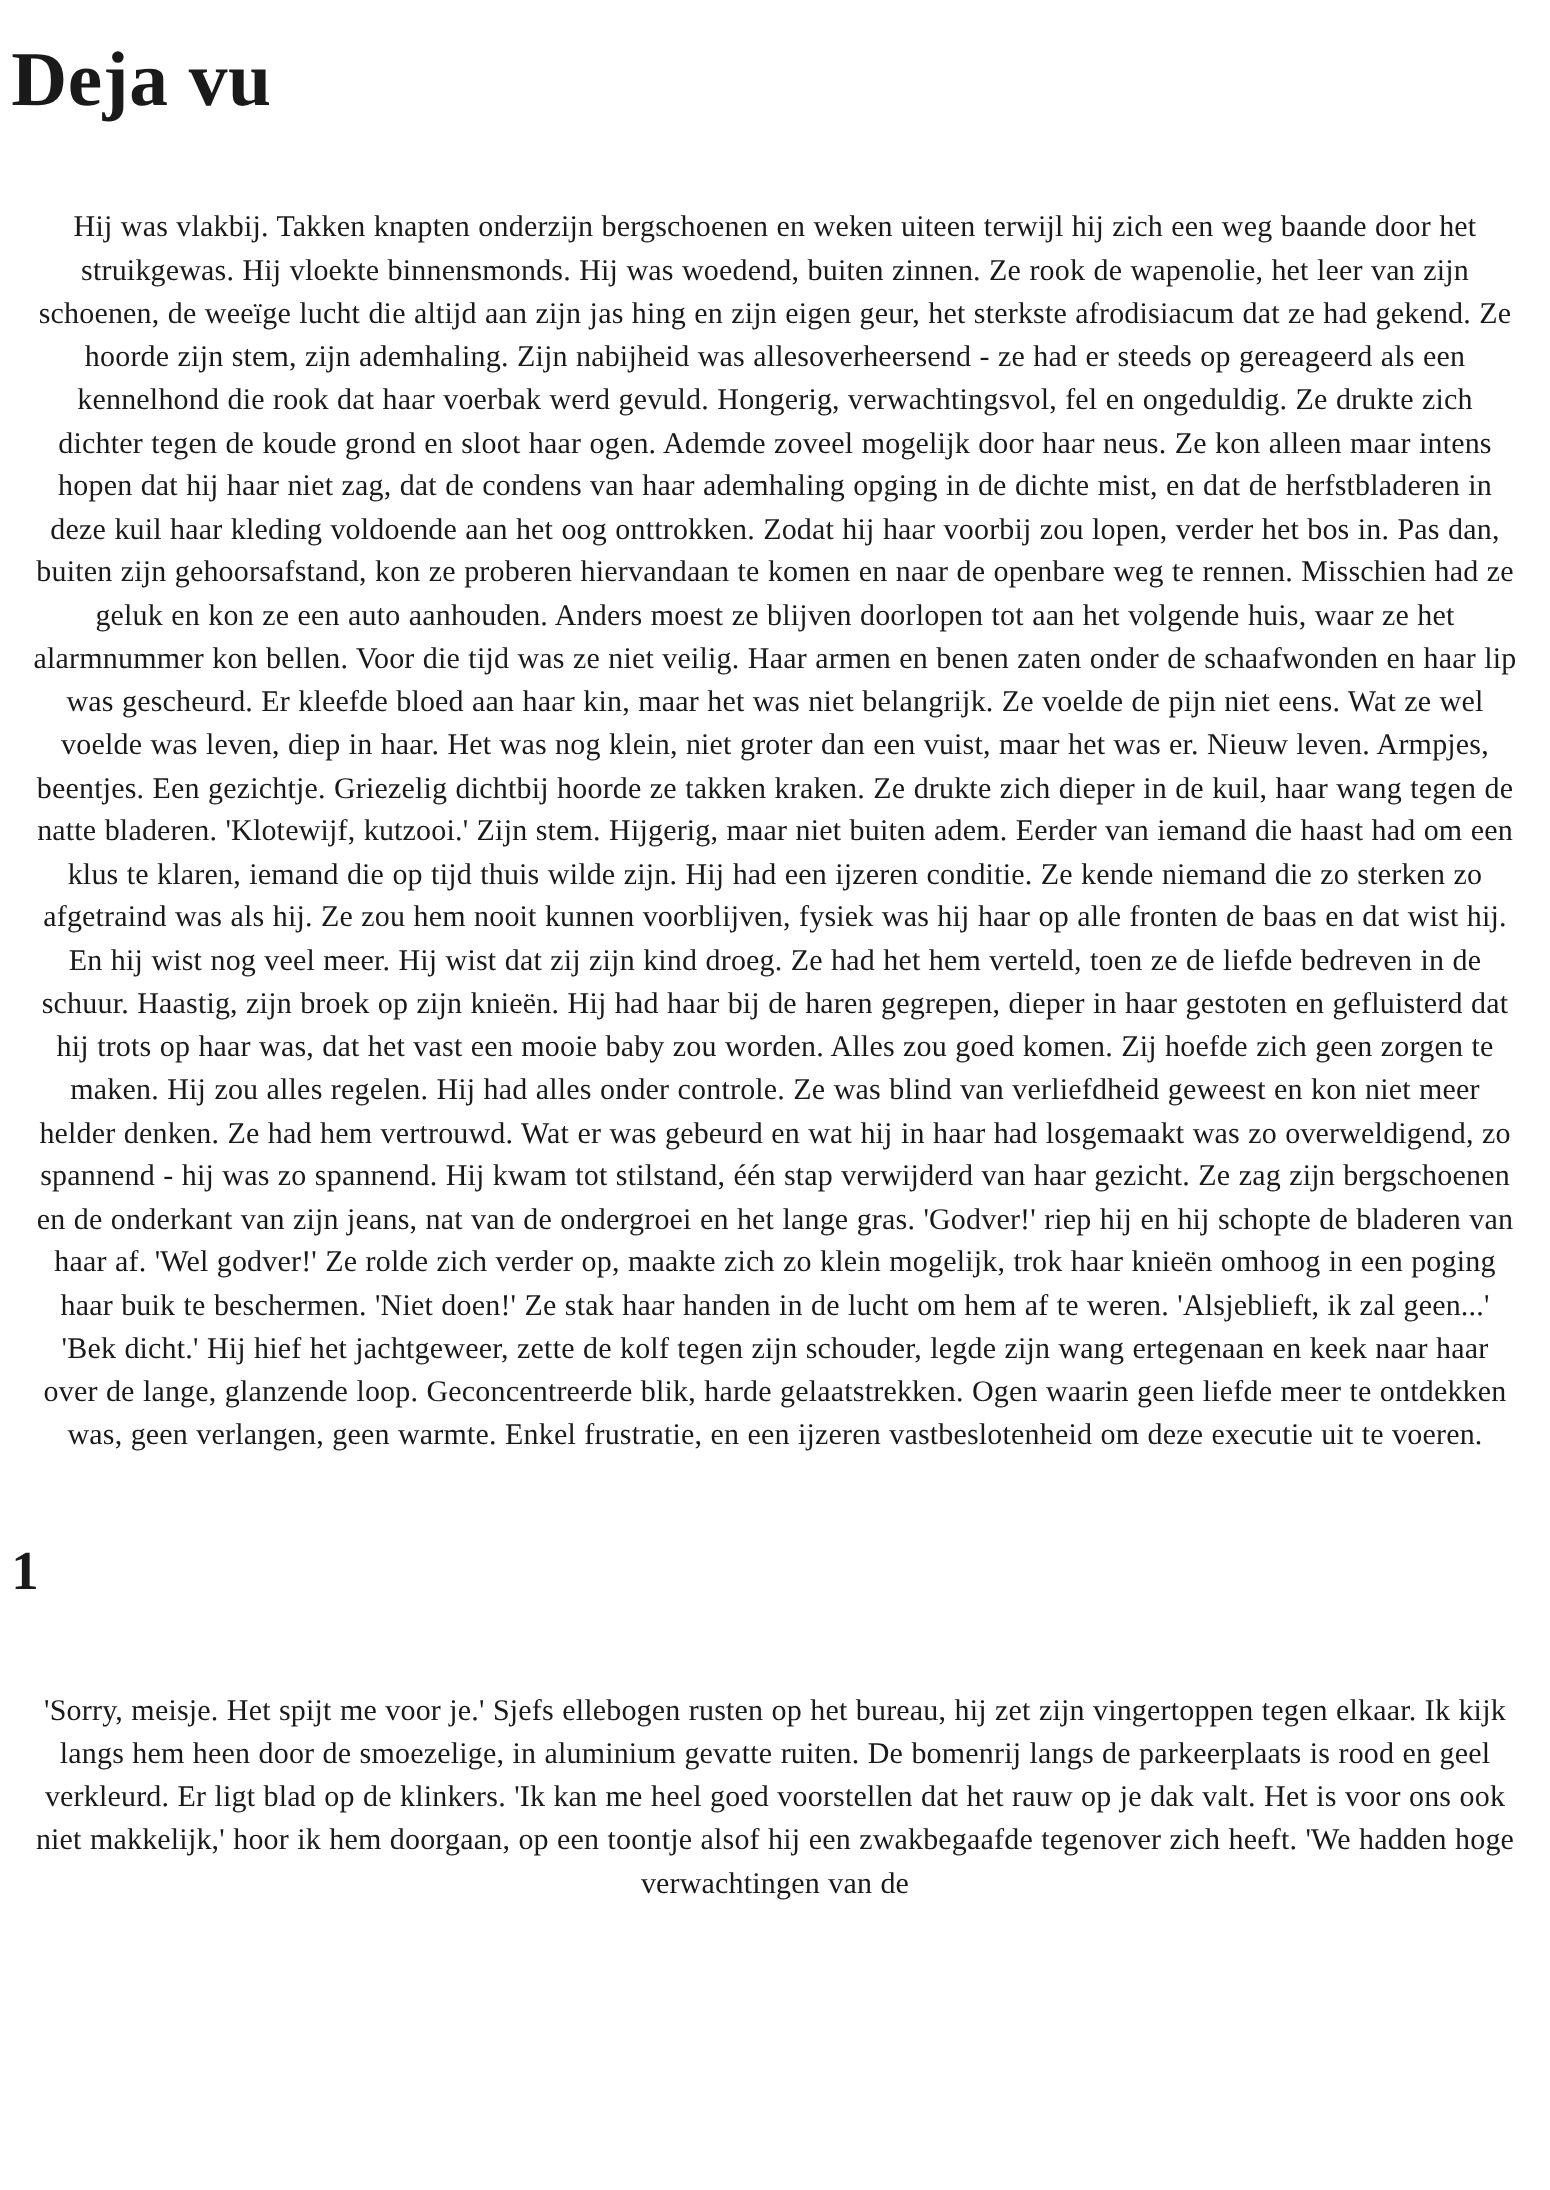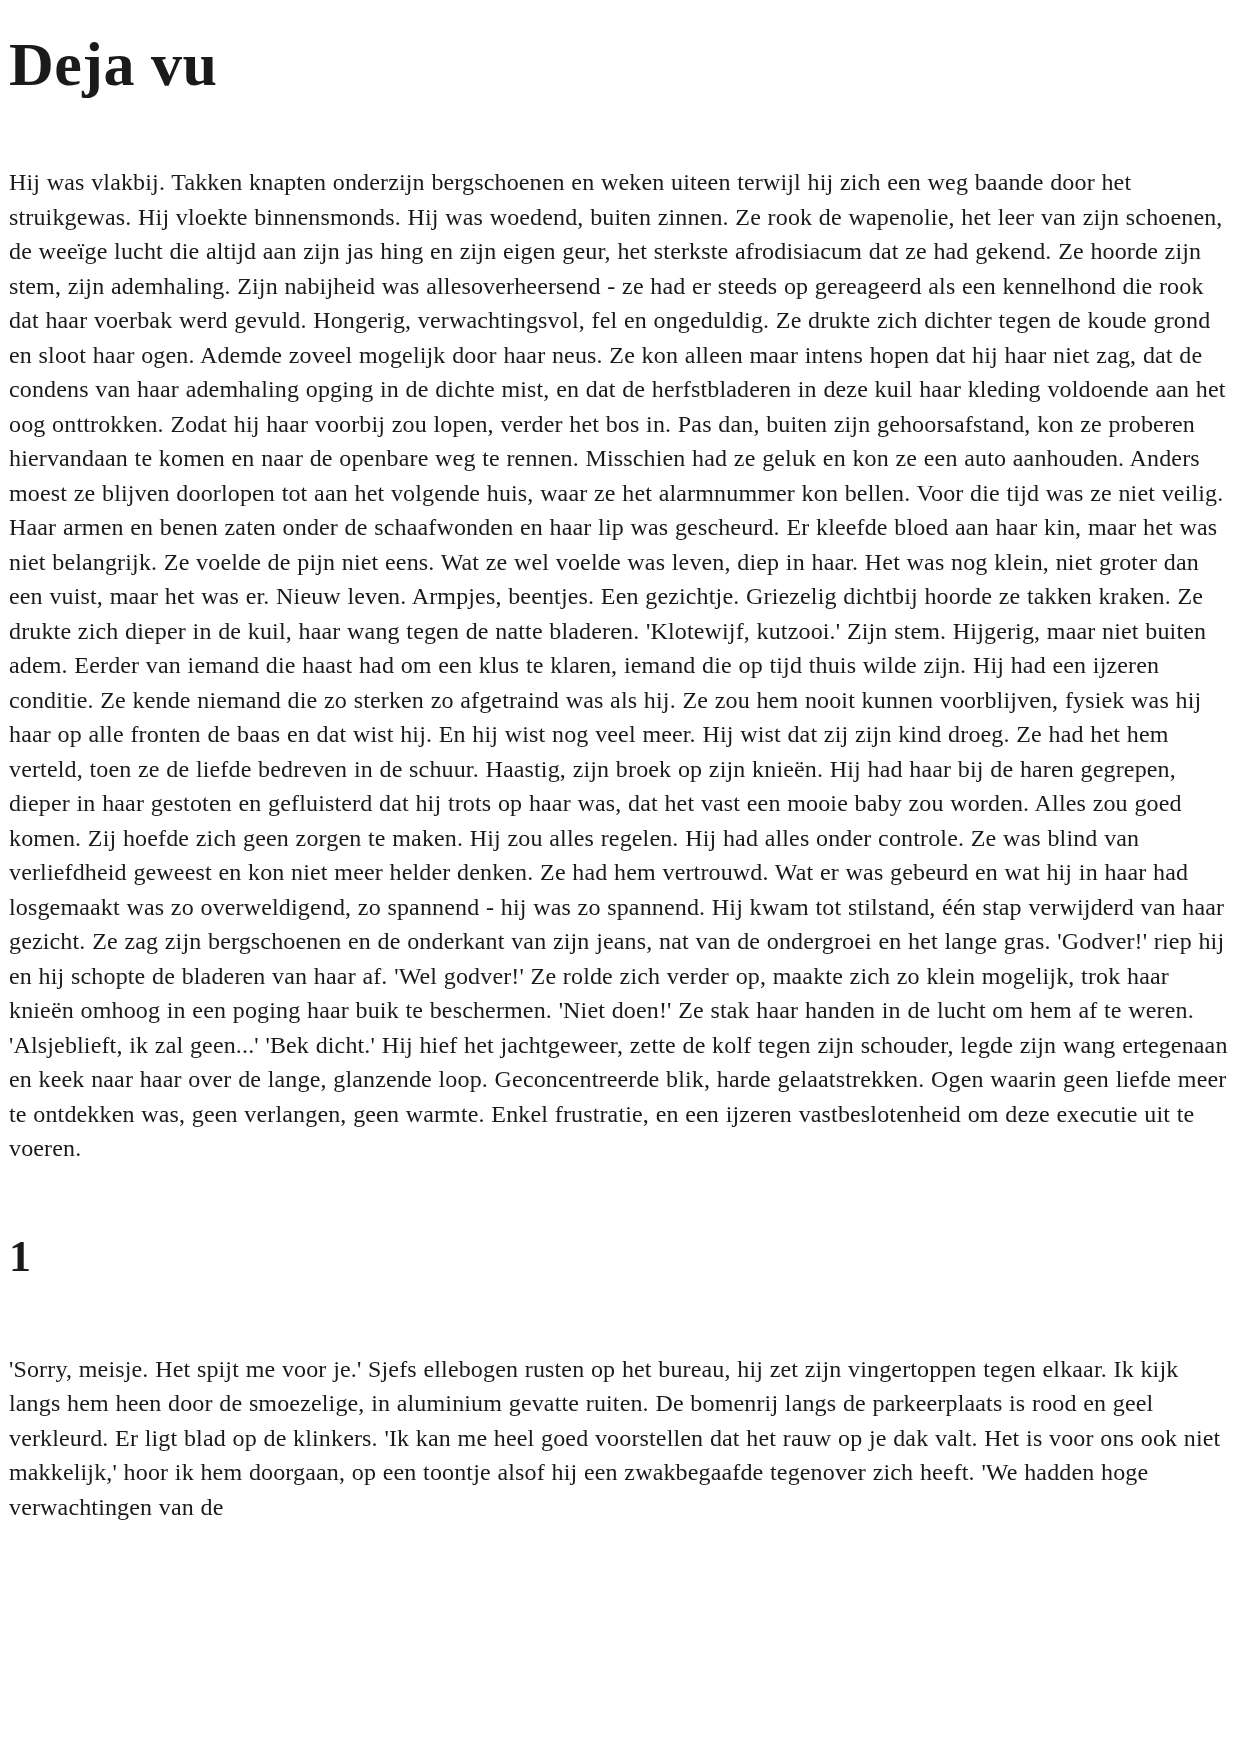--- a/index.html
+++ b/index.html
@@ -38,22 +38,22 @@
     font-family:"Liberation Serif","DejaVu Serif",serif;
     font-size:44px;
     font-weight:bold;
     line-height:1.2;
     margin:65px 0 68px 0;
   }
   p.body-text{
     font-size:24px;
     line-height:34.5px;
     letter-spacing:0.15px;
-    margin:0;
-    text-align:left;
+    margin:16px;
+    text-align:center;
     word-spacing:0.5px;
   }
 </style>
 </head>
 <body>
 
 <main class="page">
   <h1 class="title">Deja vu</h1>
 
   <p class="body-text">Hij was vlakbij. Takken knapten onderzijn bergschoenen en weken uiteen terwijl hij zich een weg baande door het struikgewas. Hij vloekte binnensmonds. Hij was woedend, buiten zinnen. Ze rook de wapenolie, het leer van zijn schoenen, de weeïge lucht die altijd aan zijn jas hing en zijn eigen geur, het sterkste afrodisiacum dat ze had gekend. Ze hoorde zijn stem, zijn ademhaling. Zijn nabijheid was allesoverheersend - ze had er steeds op gereageerd als een kennelhond die rook dat haar voerbak werd gevuld. Hongerig, verwachtingsvol, fel en ongeduldig. Ze drukte zich dichter tegen de koude grond en sloot haar ogen. Ademde zoveel mogelijk door haar neus. Ze kon alleen maar intens hopen dat hij haar niet zag, dat de condens van haar ademhaling opging in de dichte mist, en dat de herfstbladeren in deze kuil haar kleding voldoende aan het oog onttrokken. Zodat hij haar voorbij zou lopen, verder het bos in. Pas dan, buiten zijn gehoorsafstand, kon ze proberen hiervandaan te komen en naar de openbare weg te rennen. Misschien had ze geluk en kon ze een auto aanhouden. Anders moest ze blijven doorlopen tot aan het volgende huis, waar ze het alarmnummer kon bellen. Voor die tijd was ze niet veilig. Haar armen en benen zaten onder de schaafwonden en haar lip was gescheurd. Er kleefde bloed aan haar kin, maar het was niet belangrijk. Ze voelde de pijn niet eens. Wat ze wel voelde was leven, diep in haar. Het was nog klein, niet groter dan een vuist, maar het was er. Nieuw leven. Armpjes, beentjes. Een gezichtje. Griezelig dichtbij hoorde ze takken kraken. Ze drukte zich dieper in de kuil, haar wang tegen de natte bladeren. 'Klotewijf, kutzooi.' Zijn stem. Hijgerig, maar niet buiten adem. Eerder van iemand die haast had om een klus te klaren, iemand die op tijd thuis wilde zijn. Hij had een ijzeren conditie. Ze kende niemand die zo sterken zo afgetraind was als hij. Ze zou hem nooit kunnen voorblijven, fysiek was hij haar op alle fronten de baas en dat wist hij. En hij wist nog veel meer. Hij wist dat zij zijn kind droeg. Ze had het hem verteld, toen ze de liefde bedreven in de schuur. Haastig, zijn broek op zijn knieën. Hij had haar bij de haren gegrepen, dieper in haar gestoten en gefluisterd dat hij trots op haar was, dat het vast een mooie baby zou worden. Alles zou goed komen. Zij hoefde zich geen zorgen te maken. Hij zou alles regelen. Hij had alles onder controle. Ze was blind van verliefdheid geweest en kon niet meer helder denken. Ze had hem vertrouwd. Wat er was gebeurd en wat hij in haar had losgemaakt was zo overweldigend, zo spannend - hij was zo spannend. Hij kwam tot stilstand, één stap verwijderd van haar gezicht. Ze zag zijn bergschoenen en de onderkant van zijn jeans, nat van de ondergroei en het lange gras. 'Godver!' riep hij en hij schopte de bladeren van haar af. 'Wel godver!' Ze rolde zich verder op, maakte zich zo klein mogelijk, trok haar knieën omhoog in een poging haar buik te beschermen. 'Niet doen!' Ze stak haar handen in de lucht om hem af te weren. 'Alsjeblieft, ik zal geen...' 'Bek dicht.' Hij hief het jachtgeweer, zette de kolf tegen zijn schouder, legde zijn wang ertegenaan en keek naar haar over de lange, glanzende loop. Geconcentreerde blik, harde gelaatstrekken. Ogen waarin geen liefde meer te ontdekken was, geen verlangen, geen warmte. Enkel frustratie, en een ijzeren vastbeslotenheid om deze executie uit te voeren.</p>

